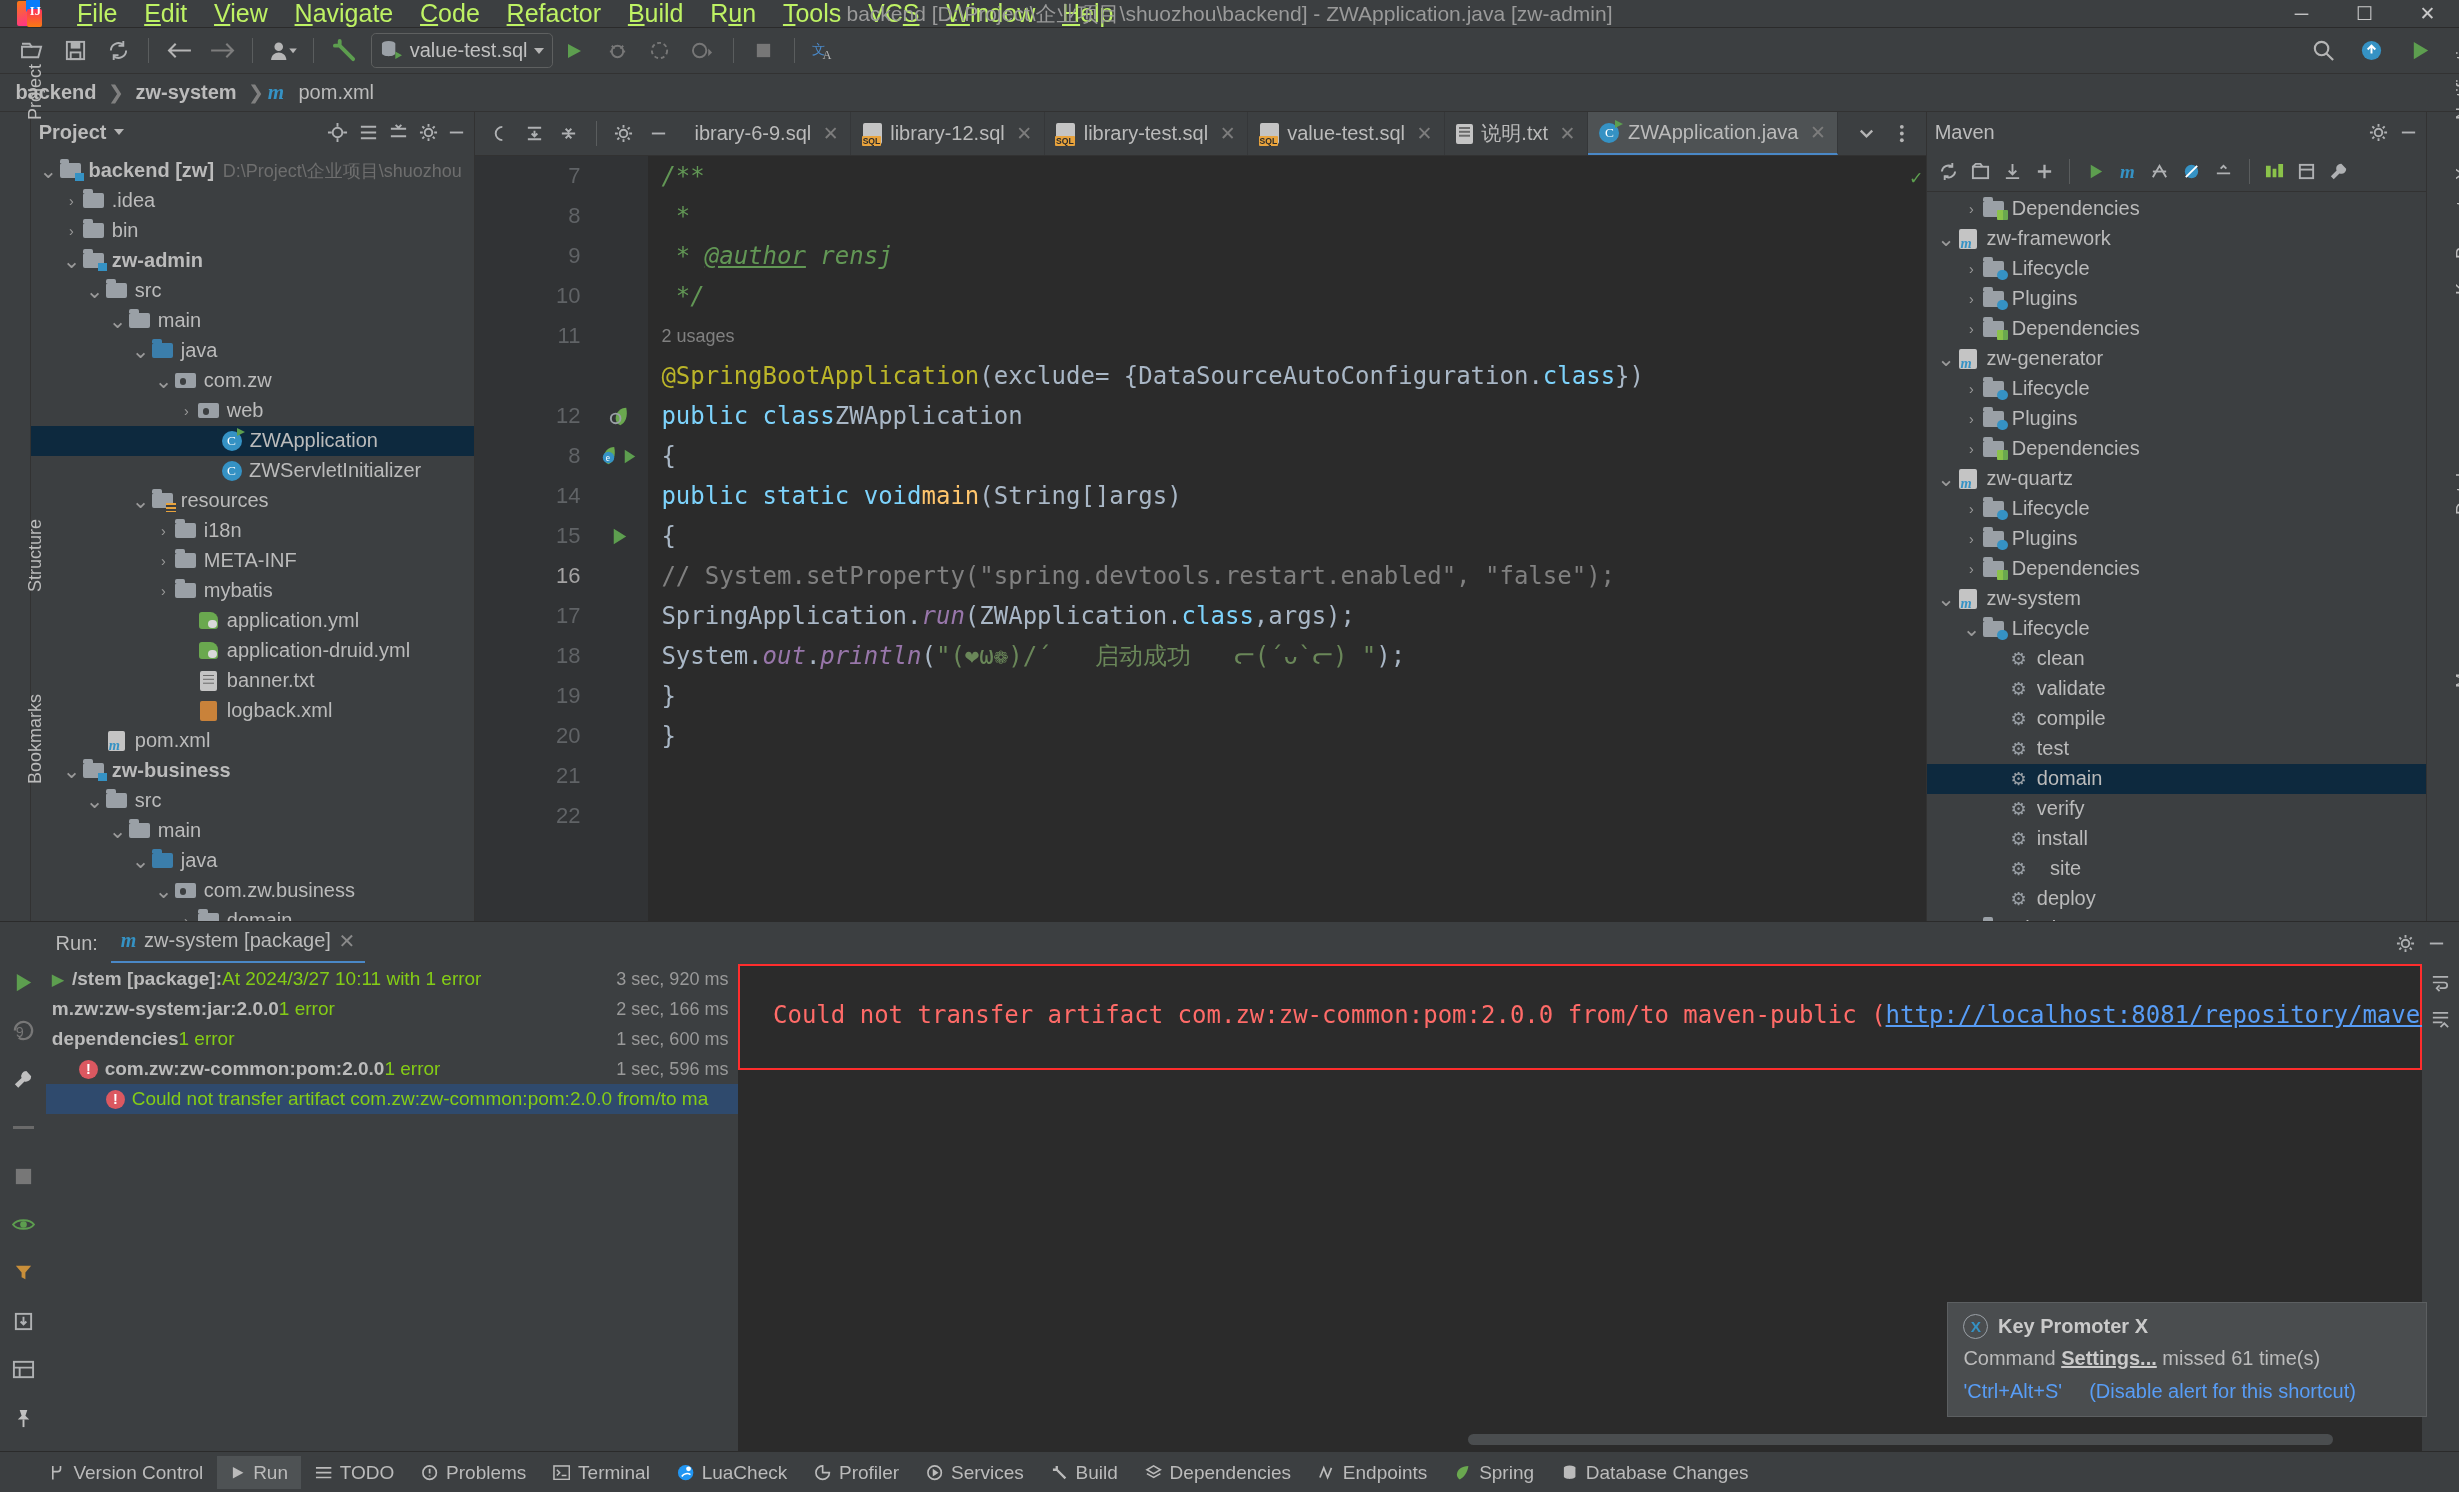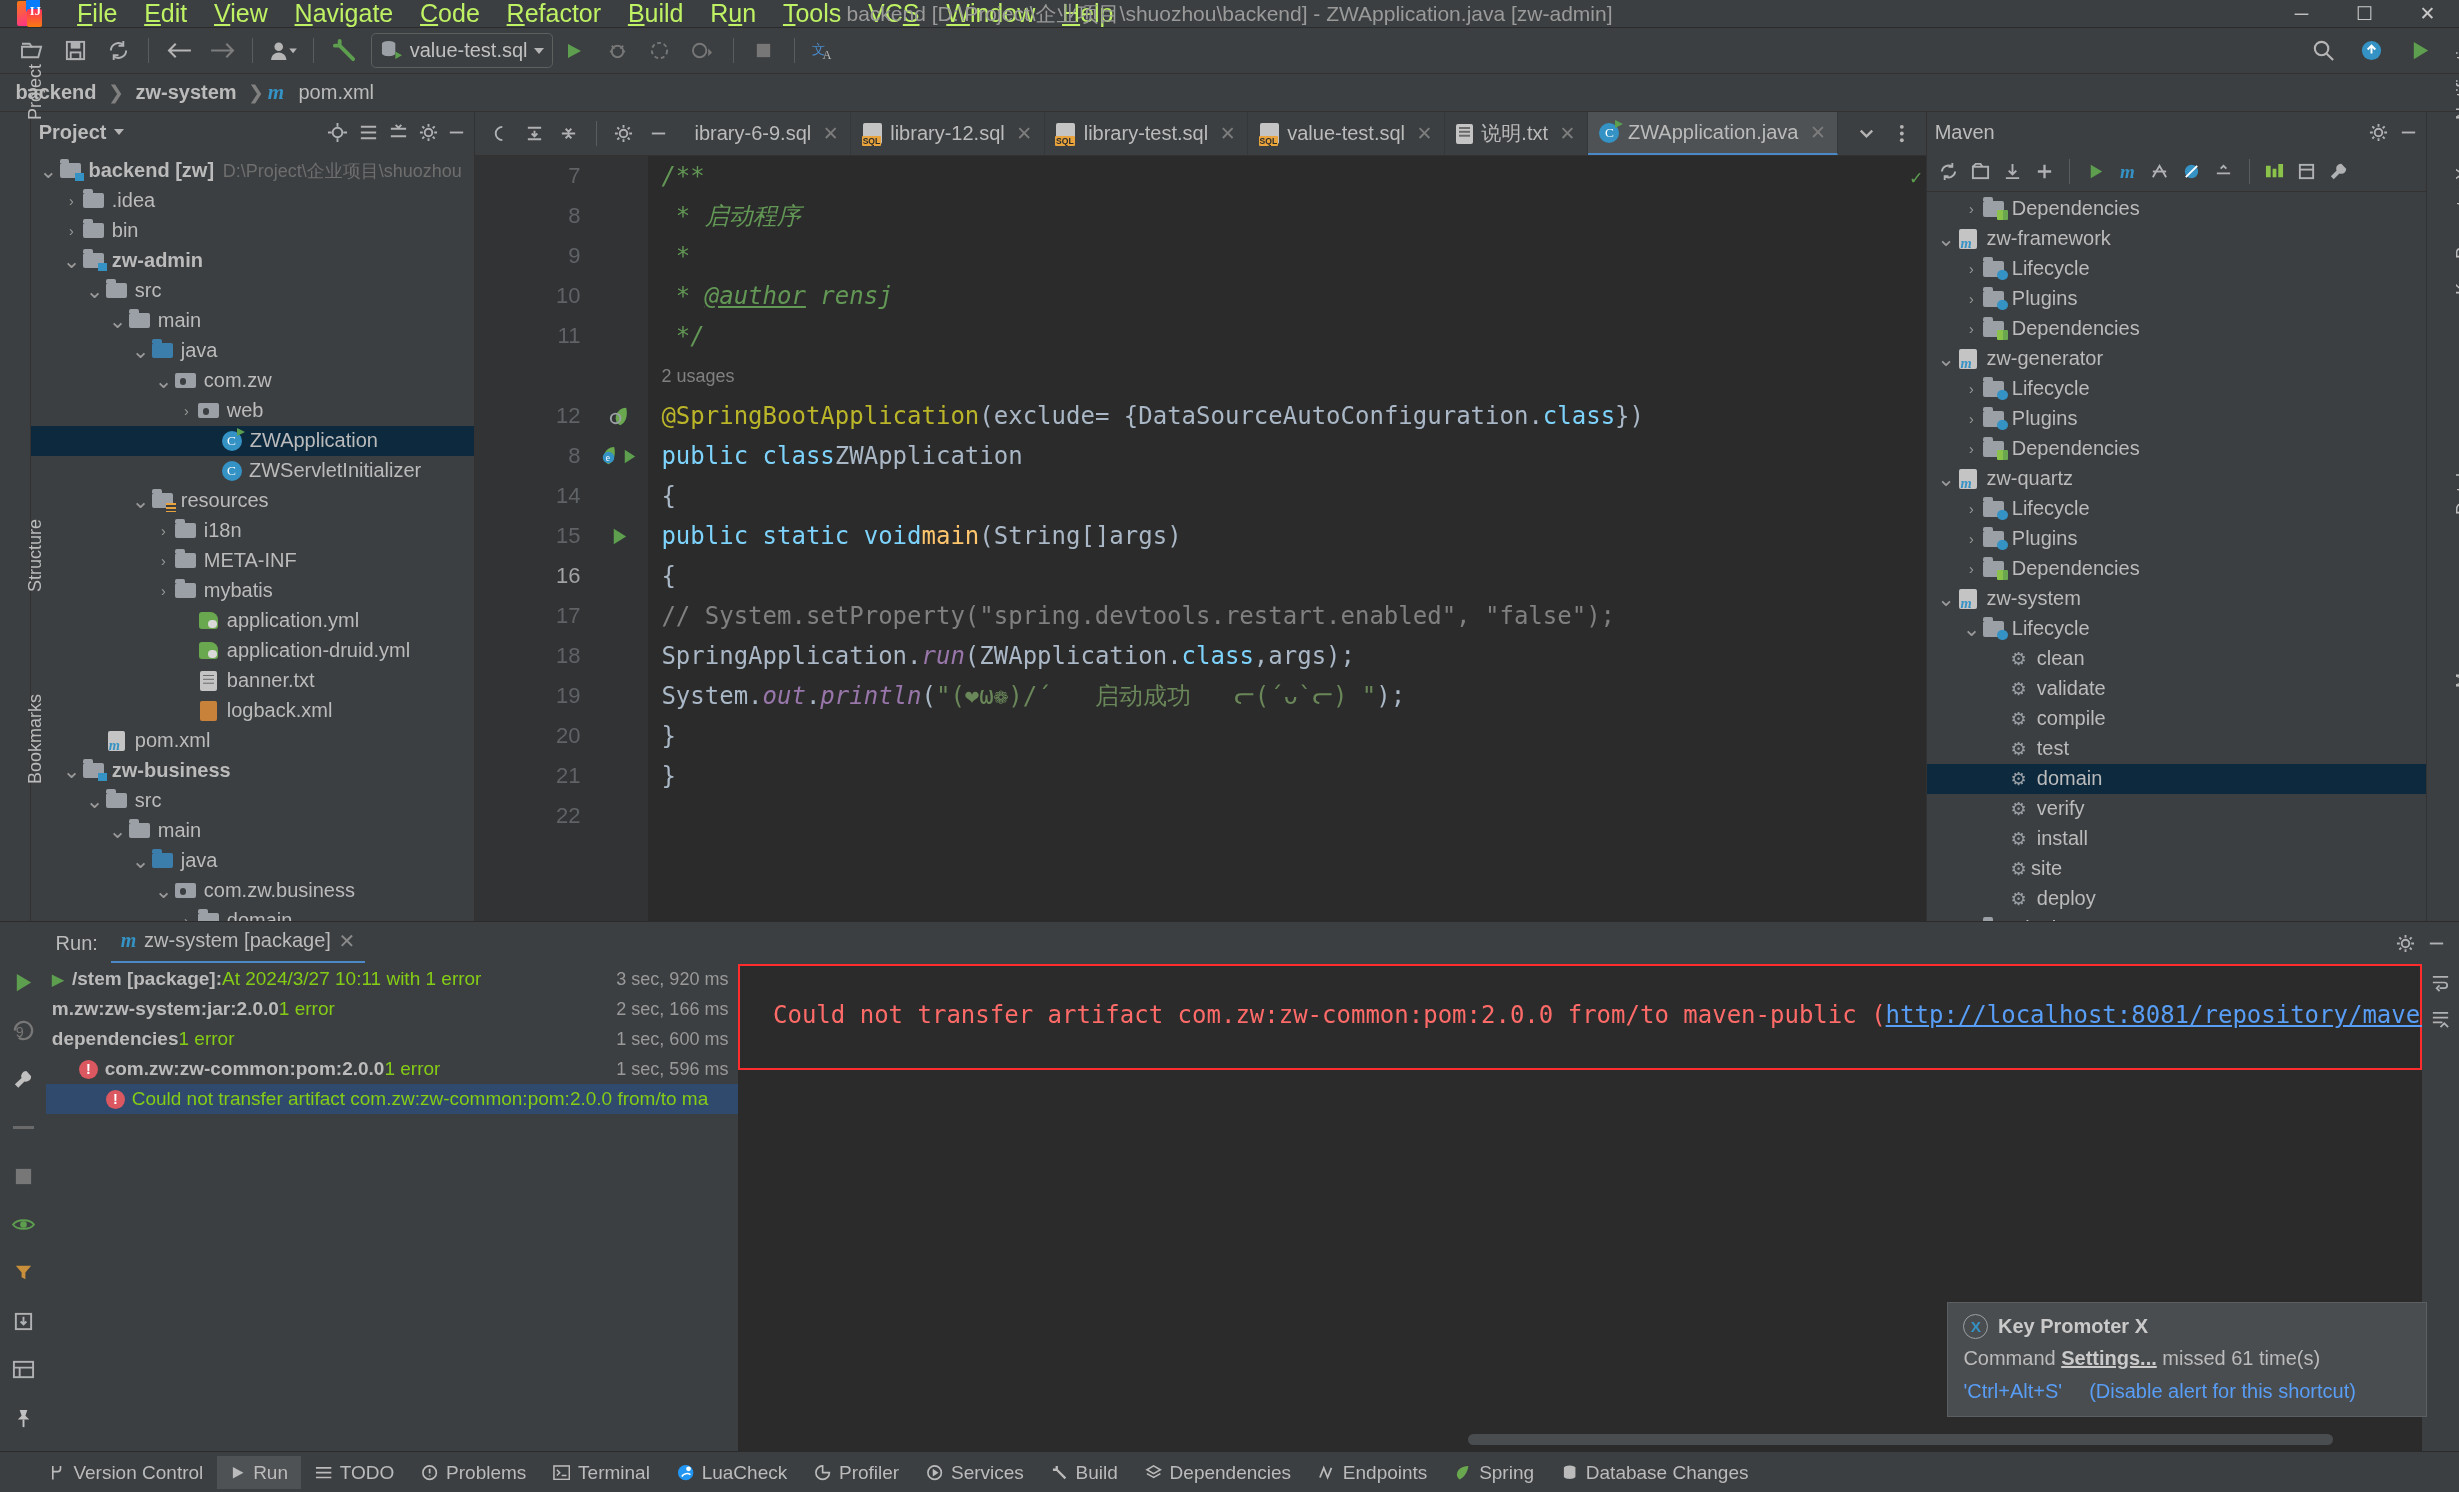--- a/index.html
+++ b/index.html
@@ -677,21 +677,20 @@
           <div class="gi"></div>
           <div class="gi"></div>
           <div class="gi"></div>
           <div class="gi"></div>
           <div class="gi"></div>
           <div class="gi"></div>
           <div class="gi"></div>
         </div>
       <div id="codetext">
           <div class="cl mono"><span class="cm">/**</span></div>
-          <div class="cl mono"><span class="cm"> * 启动程序</span></div>
           <div class="cl mono"><span class="cm"> *</span></div>
           <div class="cl mono"><span class="cm"> * </span><span class="cm" style="text-decoration:underline">@author</span><span class="cm"> rensj</span></div>
           <div class="cl mono"><span class="cm"> */</span></div>
           <div class="cl usage" style="height: 40px;">2 usages</div>
           <div class="cl mono"><span class="an">@SpringBootApplication</span><span class="br">(</span><span class="t">exclude</span> <span class="br">= {</span> <span class="t">DataSourceAutoConfiguration</span><span class="br">.</span><span class="k">class</span> <span class="br">})</span></div>
           <div class="cl mono"><span class="k">public class</span> <span class="t">ZWApplication</span></div>
           <div class="cl mono"><span class="br">{</span></div>
           <div class="cl mono">    <span class="k">public static void</span> <span class="m">main</span><span class="br">(</span><span class="t">String</span><span class="br">[]</span> <span class="t">args</span><span class="br">)</span></div>
           <div class="cl mono">    <span class="br">{</span></div>
           <div class="cl mono">        <span class="c">// System.setProperty("spring.devtools.restart.enabled", "false");</span></div>
@@ -944,21 +943,21 @@
           <span class="ficon">
             <span class="gear">⚙</span>
           </span>
           <span class="lbl" style="margin-left: 5.8px;">install</span>
         </div>
         <div class="row" style="padding-left: 60px;">
           <span class="arrow"></span>
           <span class="ficon">
             <span class="gear">⚙</span>
           </span>
-          <span class="lbl" style="margin-left: 0;">site</span>
+          <span class="lbl" style="margin-left: 19px;">site</span>
         </div>
         <div class="row" style="padding-left: 60px;">
           <span class="arrow"></span>
           <span class="ficon">
             <span class="gear">⚙</span>
           </span>
           <span class="lbl" style="margin-left: 5.8px;">deploy</span>
         </div>
         <div class="row" style="padding-left: 35px;">
           <span class="arrow">›</span>

